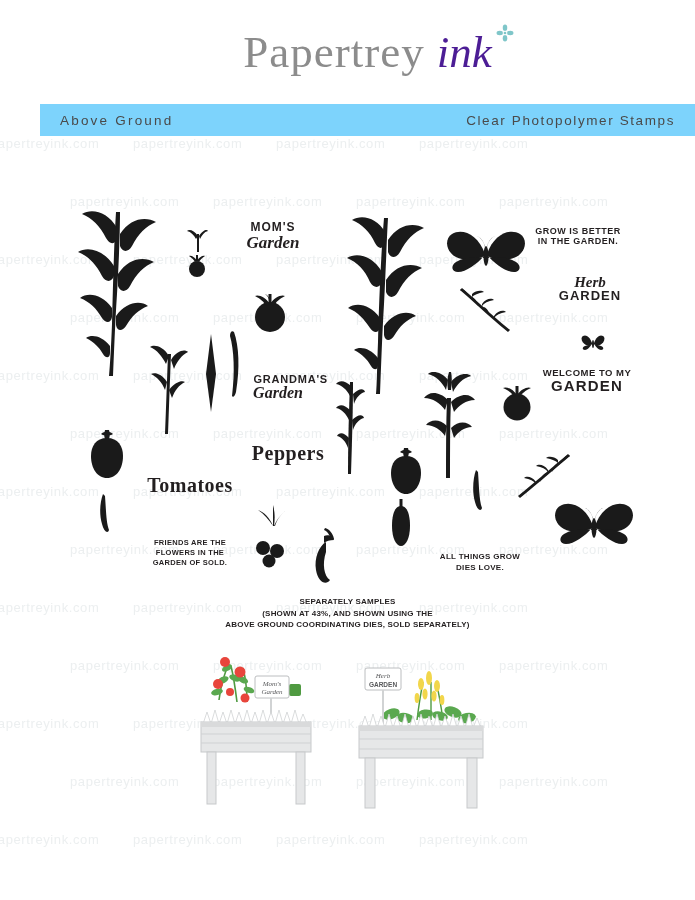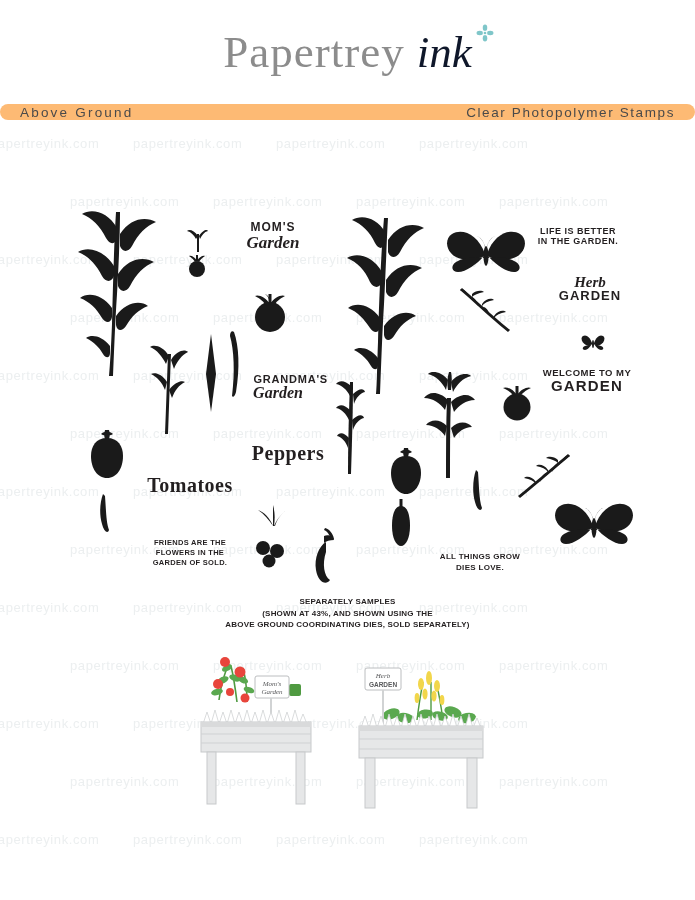--- a/index.html
+++ b/index.html
@@ -16,20 +16,21 @@
     position: relative;
   }
 
   
   .sheet {
     position: relative;
     width: 695px;
     height: 900px;
     box-sizing: border-box;
     background: #ffffff;
+    padding-left: 40px;
   }
   .logo-area {
     height: 104px;
     display: flex;
     align-items: center;
     justify-content: center;
     position: relative;
   }
   .logo {
     display: flex;
@@ -41,42 +42,41 @@
     font-family: "Liberation Serif", serif;
     font-size: 45px;
     letter-spacing: 1px;
     color: #8c8c8c;
     font-weight: 400;
   }
   .logo-ink {
     font-family: "Liberation Serif", serif;
     font-style: italic;
     font-size: 45px;
-    color: #0f172a;
+    color: #4c1d95;
     font-weight: 400;
   }
   .logo-flower {
     position: absolute;
     right: -22px;
     top: -2px;
     width: 18px;
     height: 18px;
   }
 
   
   .title-bar {
-    height: 16px;
-    background: #fdba74;
+    height: 32px;
+    background: #7dd3fc;
     display: flex;
     align-items: center;
     justify-content: space-between;
     padding: 0 20px;
     box-sizing: border-box;
     color: #4a4a4a;
-    border-radius: 15px;
   }
   .title-left {
     font-size: 13.5px;
     letter-spacing: 2.2px;
     font-family: "Liberation Sans", sans-serif;
   }
   .title-right {
     font-size: 13.5px;
     letter-spacing: 1.6px;
     font-family: "Liberation Sans", sans-serif;
@@ -447,21 +447,21 @@
 
     <div class="word" style="left:238px; top:306px; width:100px;">
       <div class="w-serif" style="font-size:20px; letter-spacing:0.5px;text-align:center;">Peppers</div>
     </div>
 
     <div class="word" style="left:135px; top:338px; width:110px;">
       <div class="w-serif" style="font-size:20px; letter-spacing:0.5px;">Tomatoes</div>
     </div>
 
     <div class="word" style="left:518px; top:90px; width:120px;">
-      <div class="w-caps" style="font-size:9px;">LIFE IS BETTER</div>
+      <div class="w-caps" style="font-size:9px;">GROW IS BETTER</div>
       <div class="w-caps" style="font-size:9px;">IN THE GARDEN.</div>
     </div>
 
     <div class="word" style="left:540px; top:138px; width:100px;">
       <div class="w-script" style="font-size:15px;">Herb</div>
       <div class="w-caps" style="font-size:13px; letter-spacing:1px; margin-top:-2px;">GARDEN</div>
     </div>
 
     <div class="word" style="left:528px; top:232px; width:118px;">
       <div class="w-caps" style="font-size:9.5px;">WELCOME TO MY</div>

